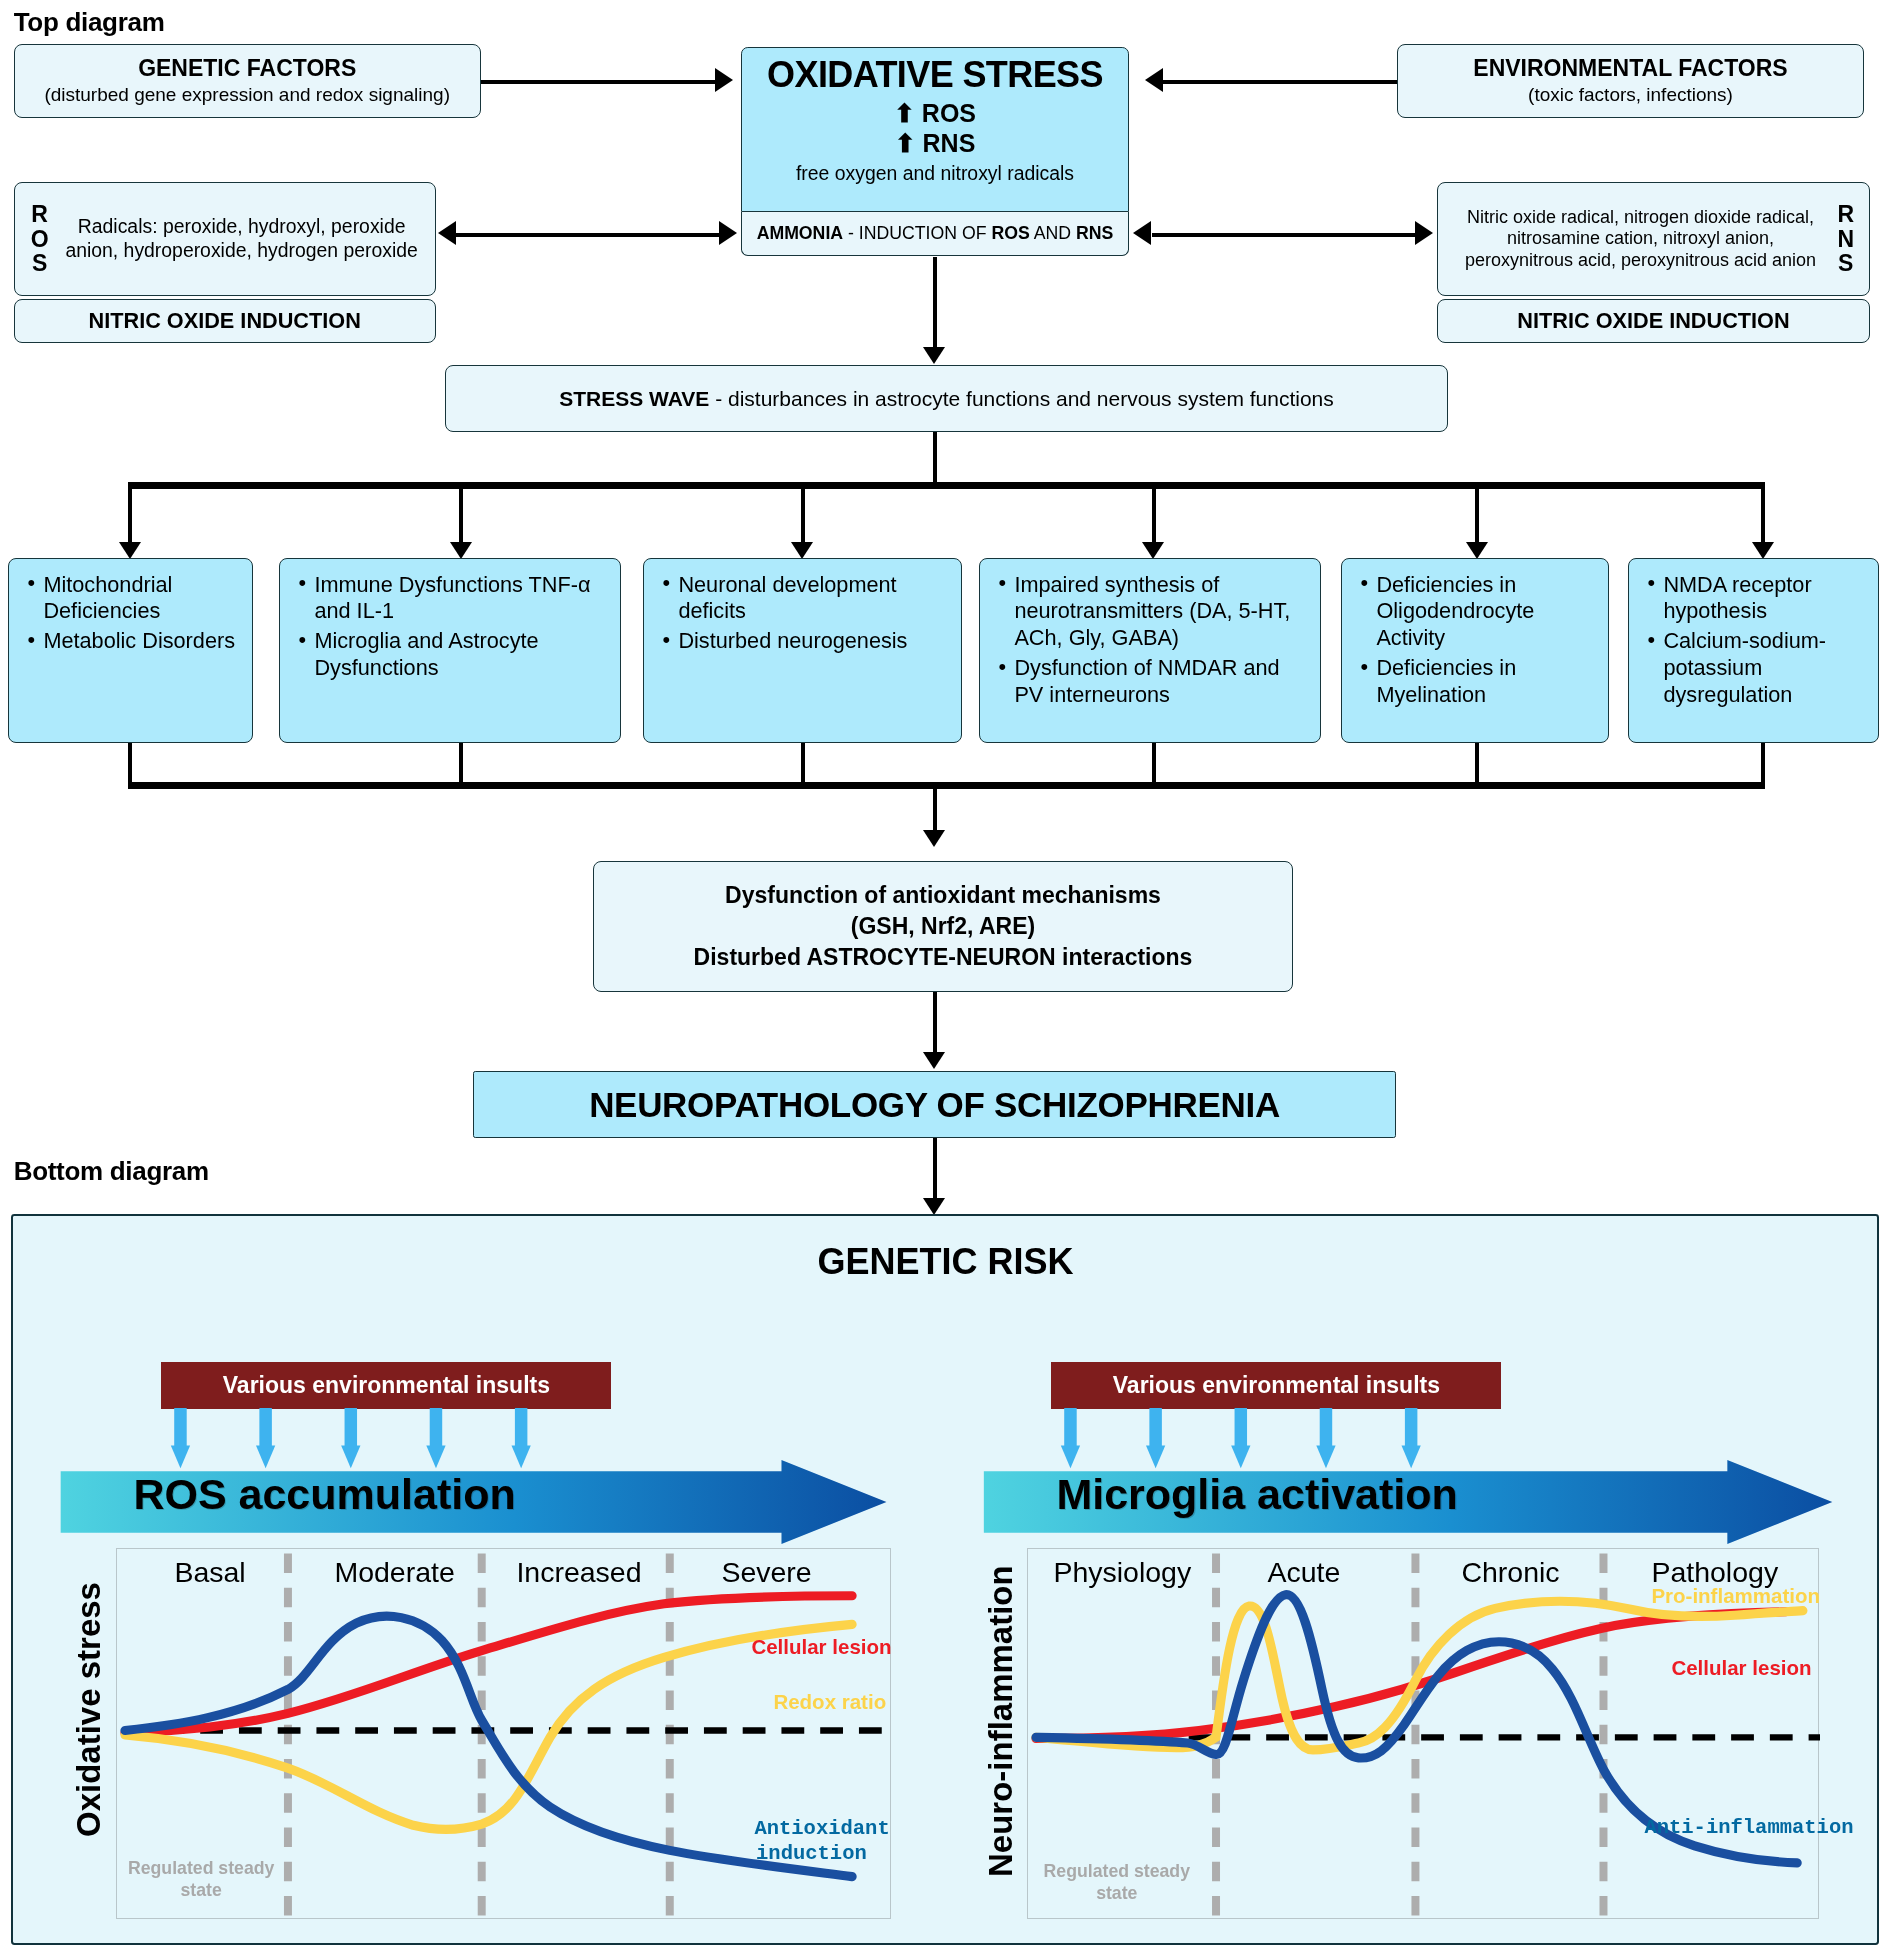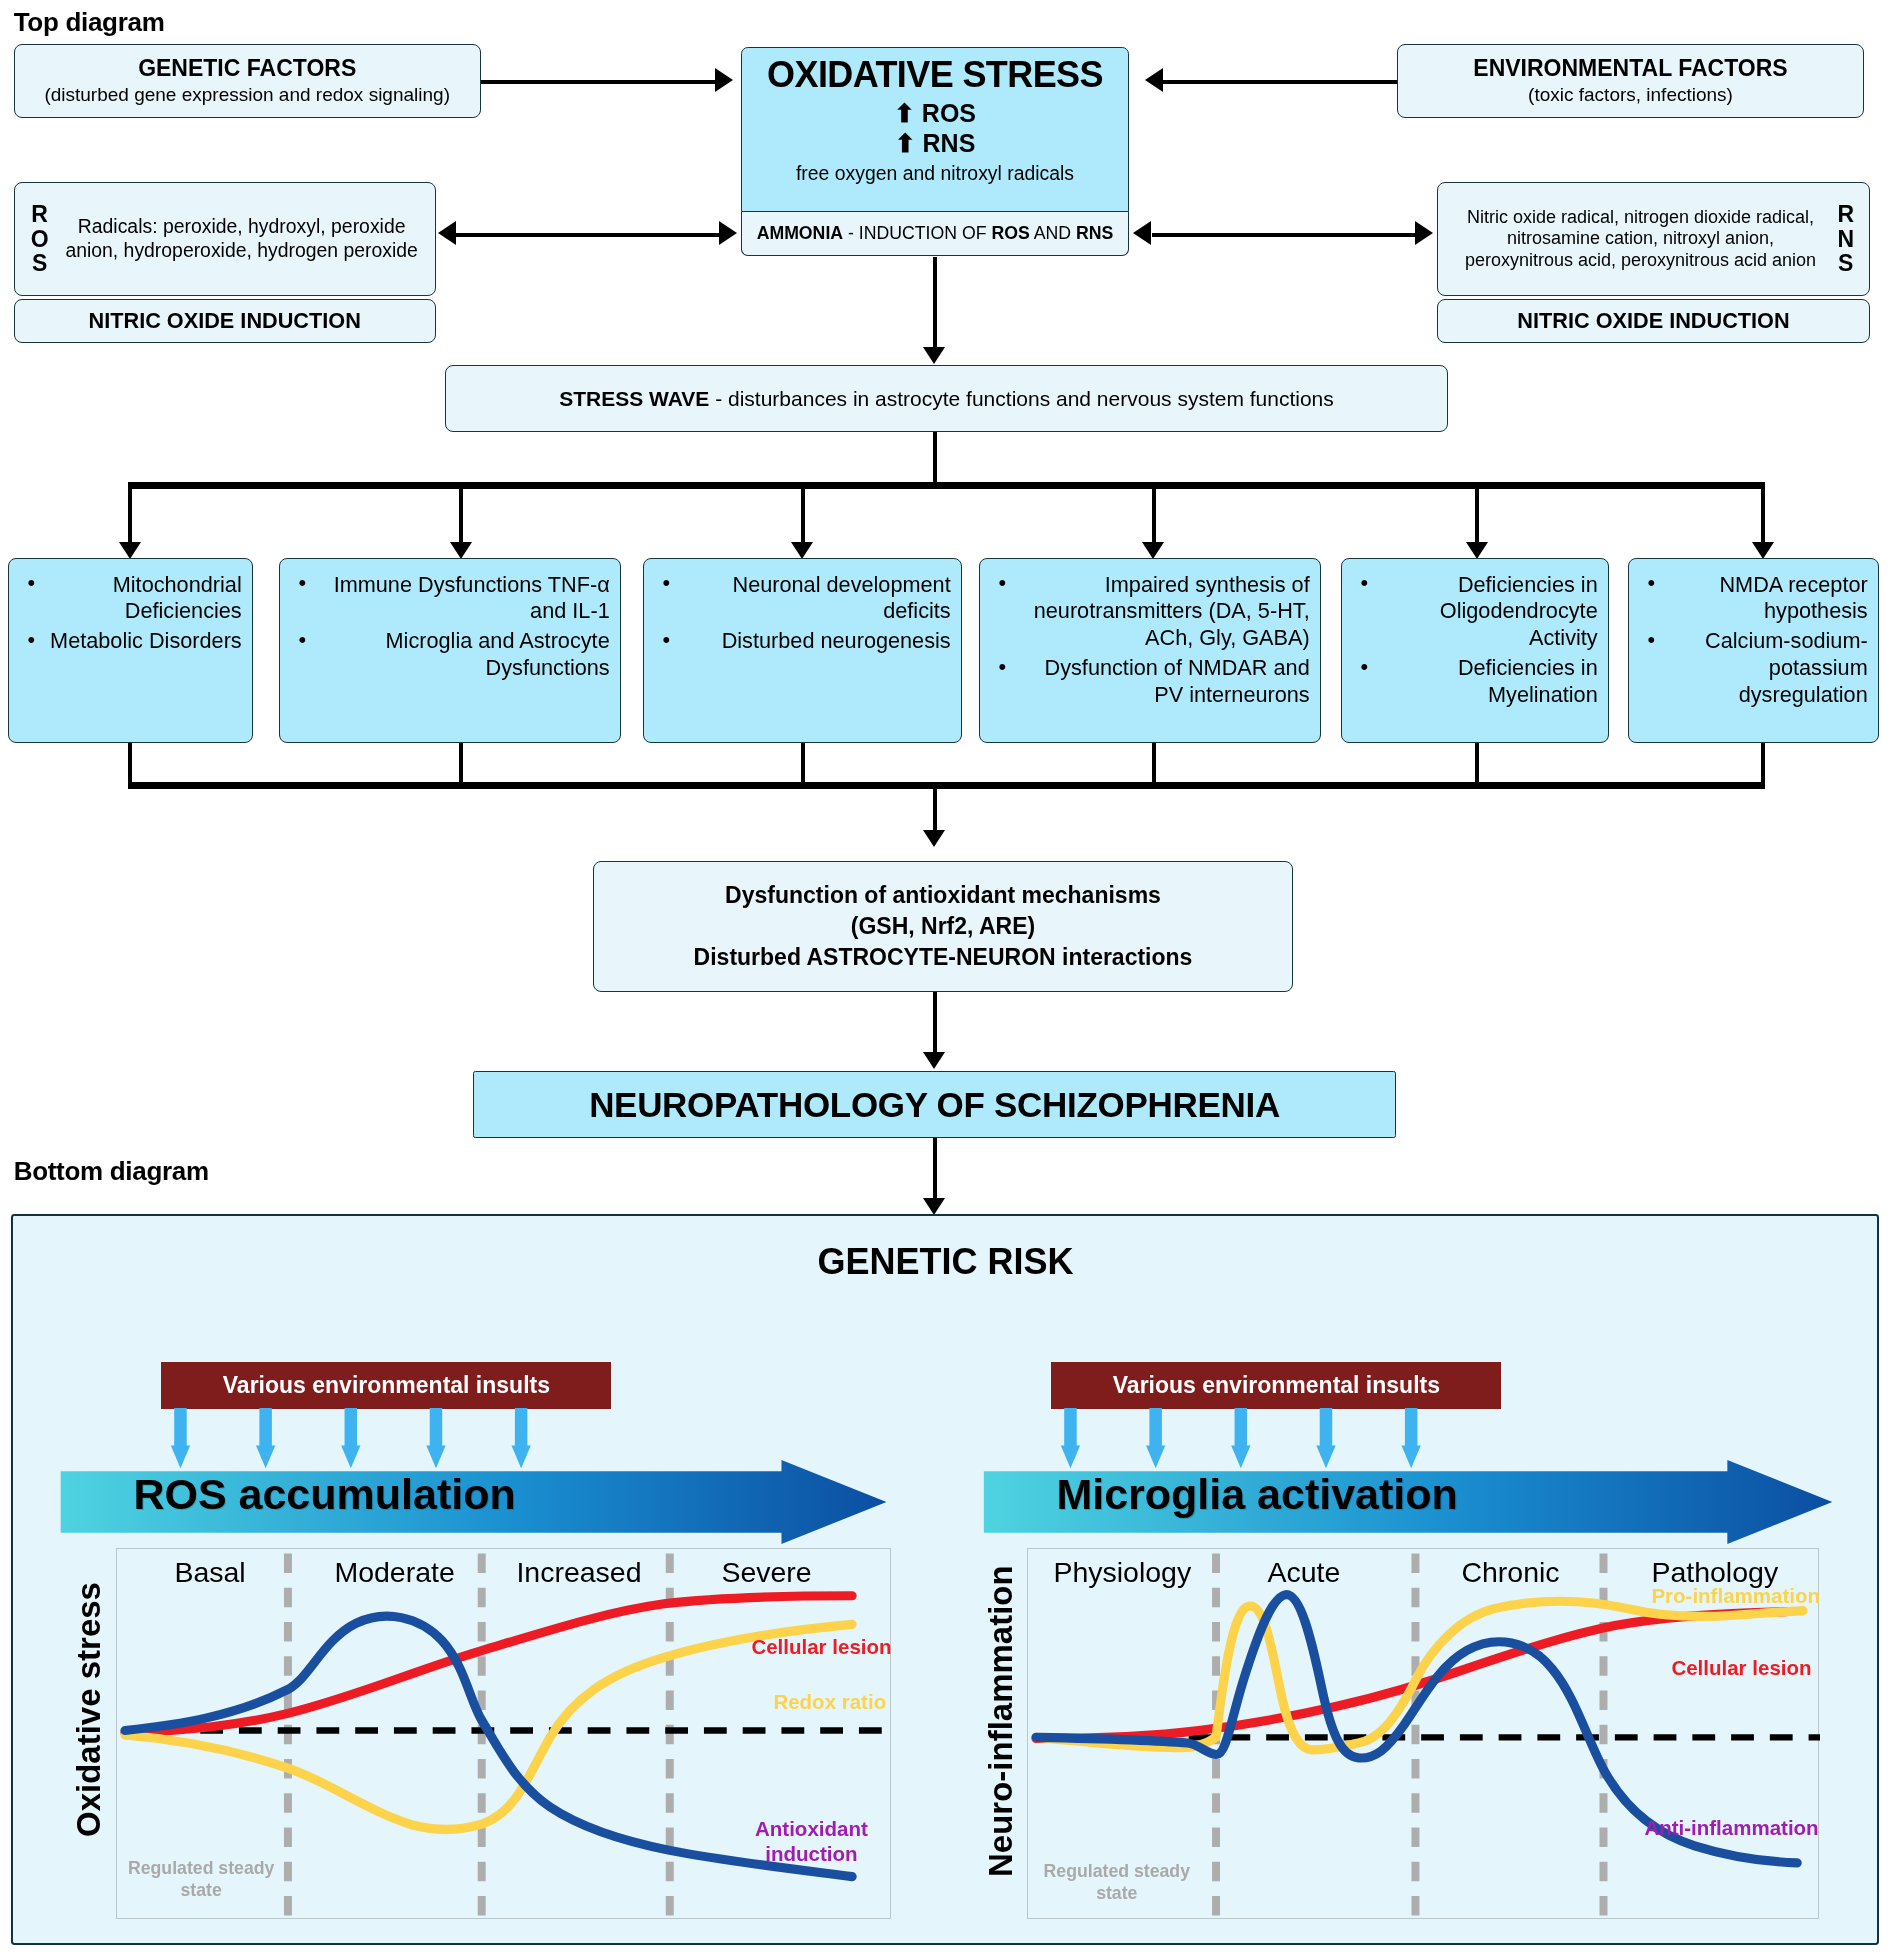--- a/index.html
+++ b/index.html
@@ -24,21 +24,21 @@
     border:1.7px solid #17353b;
     border-radius:8px;
     display:flex; flex-direction:column;
     align-items:center; justify-content:center;
     text-align:center;
     color:#000;
   }
   .fbox.cyan { background:#aeeafc; }
   .fbox.listbox {
     align-items:flex-start; justify-content:flex-start;
-    text-align:right; padding:12.5px 10.3px 10.3px 15px;
+    text-align:left; padding:12.5px 10.3px 10.3px 15px;
   }
 
   ul.bul { list-style:none; margin:0; padding:0; width:100%; }
   ul.bul li {
     position:relative; padding-left:19.4px; margin-bottom:3.4px;
     line-height:1.23; font-size:21.7px;
   }
   ul.bul li::before {
     content:"•"; position:absolute; left:3.4px; top:-1.1px; font-size:21.7px;
   }
@@ -80,21 +80,21 @@
   .phase-label { position:absolute; font-size:28.5px; color:#000; white-space:nowrap; }
   .axis-title {
     position:absolute; font-size:33px; font-weight:bold; color:#000;
     transform:rotate(-90deg); transform-origin:left top; white-space:nowrap;
   }
   .steady-label {
     position:absolute; font-size:17.7px; font-weight:bold; color:#a9a9a9;
     text-align:center; line-height:1.25; width:154px;
   }
   .curve-label { position:absolute; font-size:20.5px; font-weight:bold; white-space:nowrap; }
-  .c-red{color:#ed1c24;} .c-yellow{color:#fcd34a;} .c-blue{color:#a21caf;}
+  .c-red{color:#ed1c24;} .c-yellow{color:#fcd34a;} .c-blue{color:#0369a1;font-family:Liberation Mono, monospace;}
 </style>
 </head>
 <body>
 
 <div class="abs section-caption" style="left:13.7px; top:6.8px;">Top diagram</div>
 
 <div class="abs fbox" style="left:13.7px; top:44px; width:467px; height:74px;">
   <div style="font-size:23px;font-weight:bold;line-height:1.1;">GENETIC FACTORS</div>
   <div style="font-size:19px;line-height:1.15;margin-top:3.4px;">(disturbed gene expression and redox signaling)</div>
 </div>

